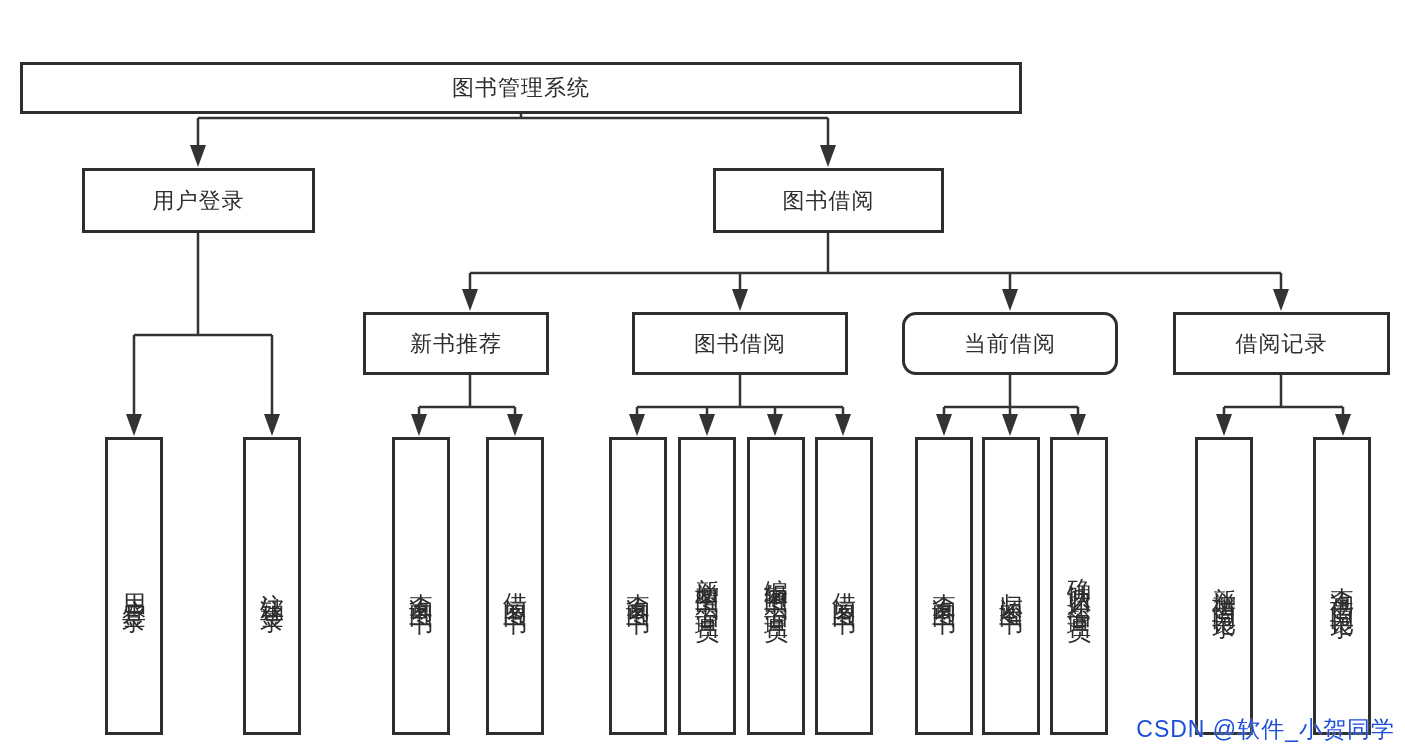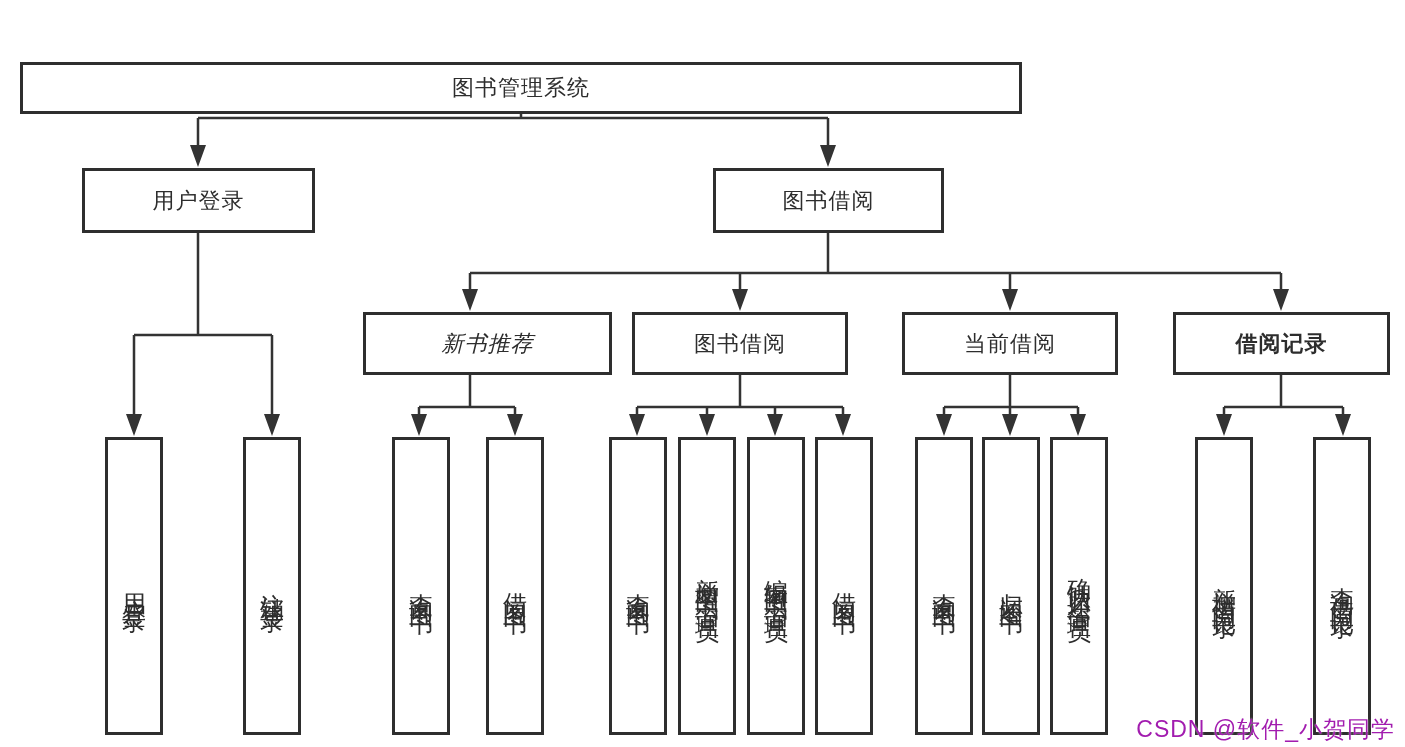--- a/index.html
+++ b/index.html
@@ -44,21 +44,21 @@
     font-size: 24px;
     letter-spacing: 6px;
     line-height: 1;
     white-space: nowrap;
   }
   #watermark {
     position: absolute;
     right: 10px;
     bottom: 2px;
     font-size: 23px;
-    color: #a21caf;
+    color: #1d4ed8;
     letter-spacing: 1px;
     z-index: 3;
     text-shadow: 0 0 2px rgba(255,255,255,0.8);
     text-align: right;
   }
 </style>
 </head>
 <body>
 
 <div id="stage">
@@ -115,30 +115,30 @@
     <span>图书管理系统</span>
   </div>
 
   <div class="hbox" style="left:82px; top:168px; width:233px; height:65px;">
     <span>用户登录</span>
   </div>
   <div class="hbox" style="left:713px; top:168px; width:231px; height:65px;">
     <span>图书借阅</span>
   </div>
 
-  <div class="hbox" style="left:363px; top:312px; width:249px; height:63px;font-style:italic;">
+  <div class="hbox" style="left:363px; top:312px; width:186px; height:63px;">
     <span>新书推荐</span>
   </div>
   <div class="hbox" style="left:632px; top:312px; width:216px; height:63px;">
     <span>图书借阅</span>
   </div>
-  <div class="hbox" style="left:902px; top:312px; width:216px; height:63px;">
+  <div class="hbox" style="left:902px; top:312px; width:216px; height:63px;border-radius:14px;">
     <span>当前借阅</span>
   </div>
-  <div class="hbox" style="left:1173px; top:312px; width:217px; height:63px;font-weight:bold;">
+  <div class="hbox" style="left:1173px; top:312px; width:217px; height:63px;">
     <span>借阅记录</span>
   </div>
 
   <div class="vbox" style="left:105px;">
     <span class="vtext">用户登录</span>
   </div>
   <div class="vbox" style="left:243px;">
     <span class="vtext">注销登录</span>
   </div>
 

